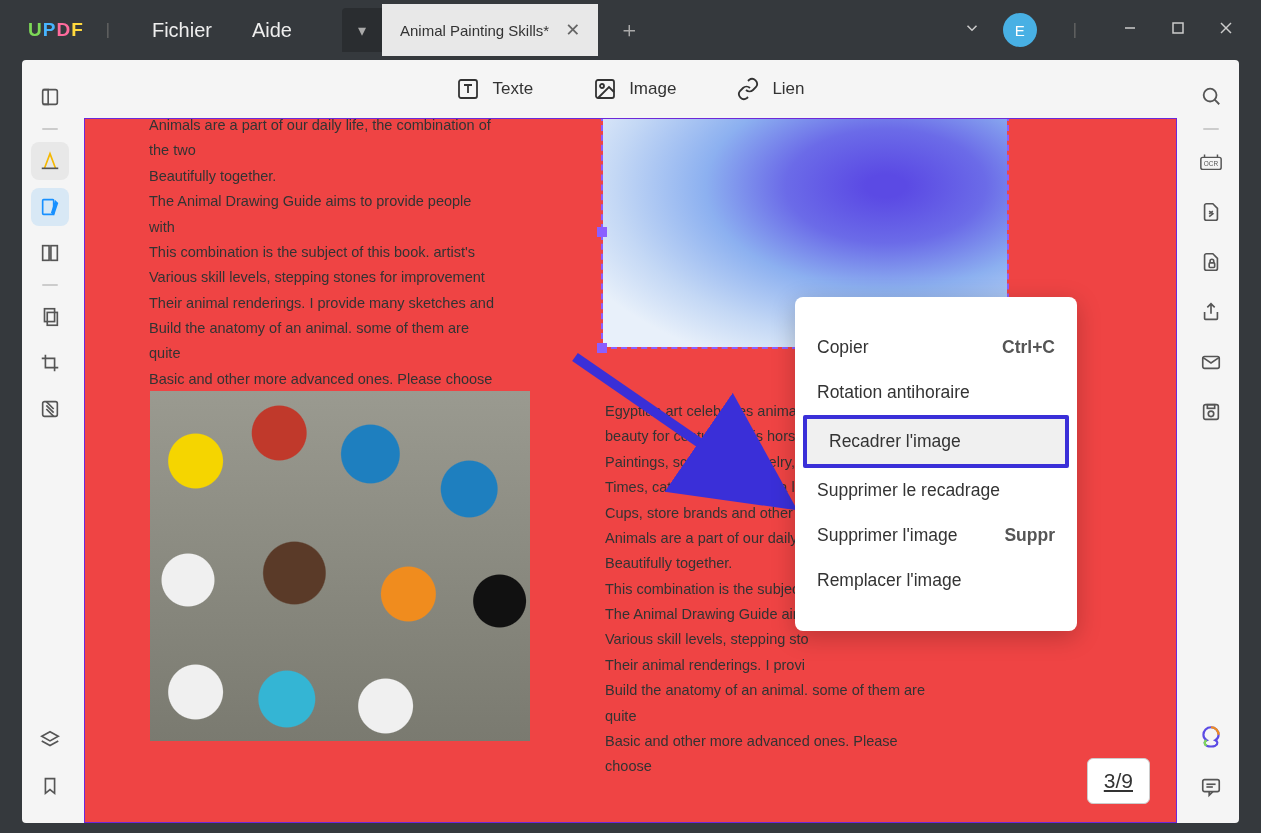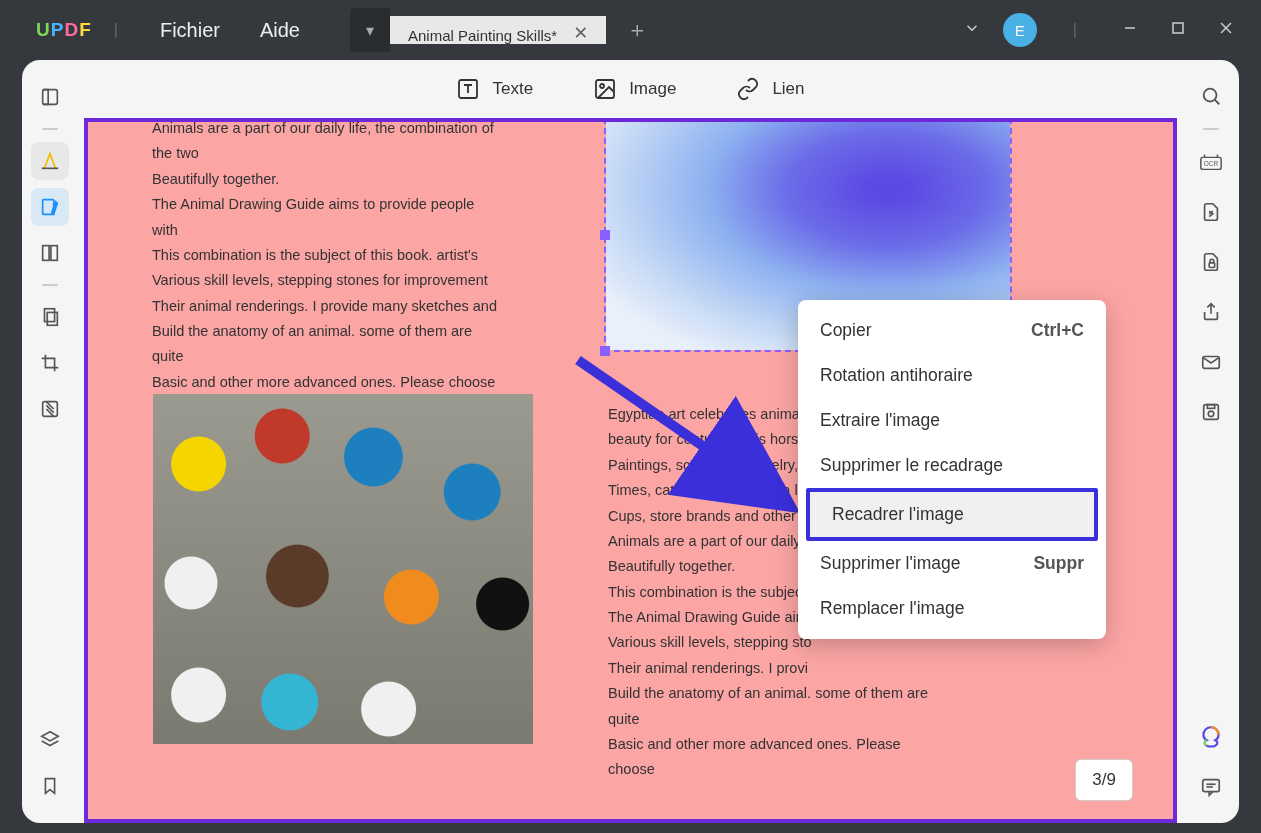--- a/index.html
+++ b/index.html
@@ -1,54 +1,54 @@
 <!DOCTYPE html>
 <html><head>
 <meta charset="utf-8">
 <style>
 * { margin: 0; padding: 0; box-sizing: border-box; font-family: -apple-system, BlinkMacSystemFont, "Segoe UI", sans-serif; }
 body { background: #35393d; width: 1261px; height: 833px; overflow: hidden; }
 
 .titlebar { height: 60px; display: flex; align-items: center; background: #35393d; color: #ccc; }
-.logo { margin-left: 36px; font-weight: bold; font-size: 19px; letter-spacing: 1px; }
+.logo { margin-left: 28px; font-weight: bold; font-size: 19px; letter-spacing: 1px; }
 .logo .u1 { color: #7dd957; }
 .logo .u2 { color: #47b5ff; }
 .logo .u3 { color: #ff6b9d; }
 .logo .u4 { color: #ffd93d; }
 .vdiv { color: #666; margin: 0 22px; }
 .menu-item { color: #eee; font-size: 20px; padding: 0 20px; cursor: pointer; }
 .tab-area { display: flex; align-items: center; margin-left: 30px; }
 .tab-icon-btn { background: #2a2d30; width: 40px; height: 44px; display:flex; align-items:center; justify-content:center; color:#aaa; border-radius: 4px 0 0 0;}
-.tab { background: #e8e8e8; color: #333; padding: 0 18px; height: 28px; display: flex; align-items: flex-end; gap: 16px; font-size: 15px; border-radius: 0; }
+.tab { background: #e8e8e8; color: #333; padding: 0 18px; height: 52px; display: flex; align-items: center; gap: 16px; font-size: 15px; border-radius: 0; }
 .tab-close { color: #666; cursor: pointer; font-size: 18px; }
 .add-tab { color: #aaa; margin-left: 20px; font-size: 22px; cursor: pointer; }
 .title-right { margin-left: auto; display: flex; align-items: center; gap: 14px; padding-right: 18px; }
 .avatar { background: #48b0e4; width: 34px; height: 34px; border-radius: 50%; display:flex; align-items:center; justify-content:center; color:#fff; font-size:15px; }
 .win-btn { color: #ccc; width: 34px; text-align: center; cursor: pointer; }
 
-.workspace { position: absolute; top: 60px; left: 22px; right: 22px; bottom: 10px; background: #f5f5f5; border-radius: 18px; display: flex; }
+.workspace { position: absolute; top: 60px; left: 22px; right: 22px; bottom: 10px; background: #f5f5f5; border-radius: 4px; display: flex; }
 
 .sidebar-left { width: 56px; display: flex; flex-direction: column; align-items: center; padding-top: 18px; gap: 8px; }
 .sb-btn { width: 38px; height: 38px; display:flex; align-items:center; justify-content:center; border-radius: 8px; cursor:pointer; color:#555; }
 .sb-btn.active { background: #d8e8f5; color: #1890ff; }
 .sb-btn.highlight { background: #e8e8e8; }
 .sb-sep { width: 16px; height: 2px; background: #ccc; border-radius: 2px; margin: 4px 0; }
 .sb-spacer { flex: 1; }
 
 .sidebar-right { width: 56px; display: flex; flex-direction: column; align-items: center; padding-top: 18px; gap: 14px; }
 .sr-btn { width: 36px; height: 36px; display:flex; align-items:center; justify-content:center; cursor:pointer; color:#555; }
 .sr-sep { width: 16px; height: 2px; background: #ccc; border-radius: 2px; }
 .ai-icon { width: 26px; height: 26px; }
 
 .main { flex: 1; display: flex; flex-direction: column; }
 .toolbar { height: 58px; display: flex; align-items: center; justify-content: center; gap: 60px; }
 .tool { display: flex; align-items: center; gap: 12px; color: #333; font-size: 17px; cursor: pointer; }
 .tool svg { width: 24px; height: 24px; }
 
-.doc-area { flex: 1; background: #fca5a5; margin: 0 6px; position: relative; overflow: hidden; border: 4px solid #6d28d9; }
+.doc-area { flex: 1; background: #ef4444; margin: 0 6px; position: relative; overflow: hidden; border: 1px solid #6d28d9; }
 .page-content { padding: 0 40px; font-size: 14.5px; color: #333; line-height: 1.75; }
 .text-block { position: absolute; }
 .selected-image { position: absolute; border: 2px dashed #8a5fff; }
 .sel-handle { position: absolute; width: 10px; height: 10px; background: #8a5fff; }.h-bl{bottom:-6px;left:-6px}.h-bm{bottom:-6px;left:50%;margin-left:-5px}
 .h-ml{top:50%;left:-6px;margin-top:-5px}
 .watercolor { width:100%; height:100%; background: radial-gradient(ellipse at 70% 30%, #5b4ae4 5%, #6b6be8 25%, #8cb0f0 45%, #c4d8f5 68%, #e8f0fa 85%); }
 .paint-photo { position: absolute; background: #333; }
 .paint-photo::before { content:""; position:absolute; inset:0; background:
   radial-gradient(circle 56px at 12% 20%, #f5d500 48%, transparent 50%),
   radial-gradient(circle 56px at 34% 12%, #c0392b 48%, transparent 50%),
@@ -56,26 +56,26 @@
   radial-gradient(circle 58px at 84% 28%, #1e7fbf 48%, transparent 50%),
   radial-gradient(circle 54px at 10% 54%, #f0f0f0 48%, transparent 50%),
   radial-gradient(circle 64px at 38% 52%, #5a3a28 48%, transparent 50%),
   radial-gradient(circle 56px at 68% 58%, #f08c1e 48%, transparent 50%),
   radial-gradient(circle 54px at 92% 60%, #111 48%, transparent 50%),
   radial-gradient(circle 56px at 12% 86%, #f0f0f0 48%, transparent 50%),
   radial-gradient(circle 58px at 36% 88%, #34b5d4 48%, transparent 50%),
   radial-gradient(circle 56px at 62% 90%, #f0f0f0 48%, transparent 50%),
   linear-gradient(#9a9a90,#7a7a70); }
 
-.context-menu { position: absolute; background: #fff; border-radius: 8px; box-shadow: 0 6px 24px rgba(0,0,0,0.22); padding: 8px 0; width: 308px; }
+.context-menu { position: absolute; background: #fff; border-radius: 8px; box-shadow: 0 6px 24px rgba(0,0,0,0.22); padding: 28px 0; width: 282px; }
 .ctx-item { padding: 12px 22px; font-size: 17.5px; color: #333; display: flex; justify-content: space-between; cursor: pointer; }
 .ctx-item.boxed { border: 4px solid #3a2fd8; margin: 0 8px; background: #f0f0f0; border-radius: 2px; }
 .ctx-shortcut { color: #555; font-weight: bold; }
 
-.page-indicator { position: absolute; right: 40px; bottom: 18px; background: #fff; border: 1px solid #ccc; border-radius: 6px; padding: 10px 16px; font-size: 17px; color:#333; }
+.page-indicator { position: absolute; right: 26px; bottom: 18px; background: #fff; border: 1px solid #ccc; border-radius: 6px; padding: 10px 16px; font-size: 21px; color:#333;text-decoration:underline; }
 
 .arrow { position: absolute; }
 </style>
 </head>
 <body>
 
 <div class="titlebar">
   <span class="logo"><span class="u1">U</span><span class="u2">P</span><span class="u3">D</span><span class="u4">F</span></span>
   <span class="vdiv">|</span>
   <span class="menu-item">Fichier</span>
@@ -246,28 +246,25 @@
       </svg>
 
       <div class="context-menu" style="left:710px; top:178px">
         <div class="ctx-item">
             <span>Copier</span>
             <span class="ctx-shortcut">Ctrl+C</span>
           </div>
         <div class="ctx-item">
             <span>Rotation antihoraire</span>
           </div>
-        <div class="ctx-item">
-            <span>Extraire l'image</span>
-          </div>
-        <div class="ctx-item">
-            <span>Supprimer le recadrage</span>
-          </div>
         <div class="ctx-item boxed">
             <span>Recadrer l'image</span>
+          </div>
+        <div class="ctx-item">
+            <span>Supprimer le recadrage</span>
           </div>
         <div class="ctx-item">
             <span>Supprimer l'image</span>
             <span class="ctx-shortcut">Suppr</span>
           </div>
         <div class="ctx-item">
             <span>Remplacer l'image</span>
           </div>
       </div>
 

